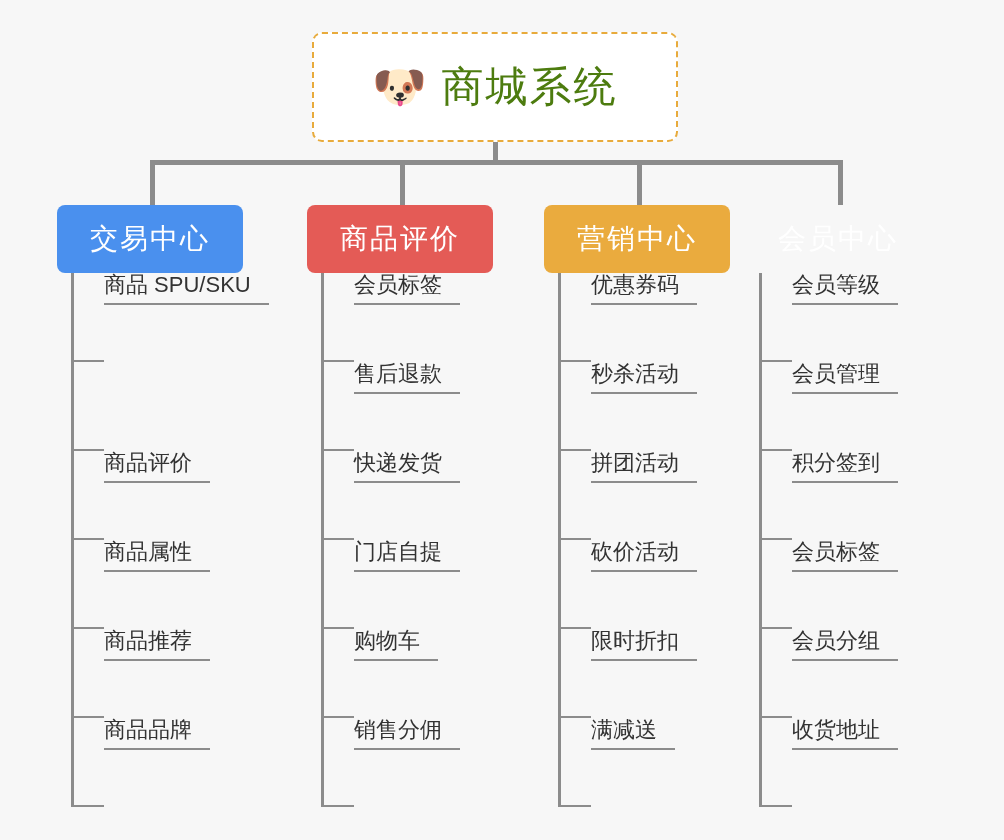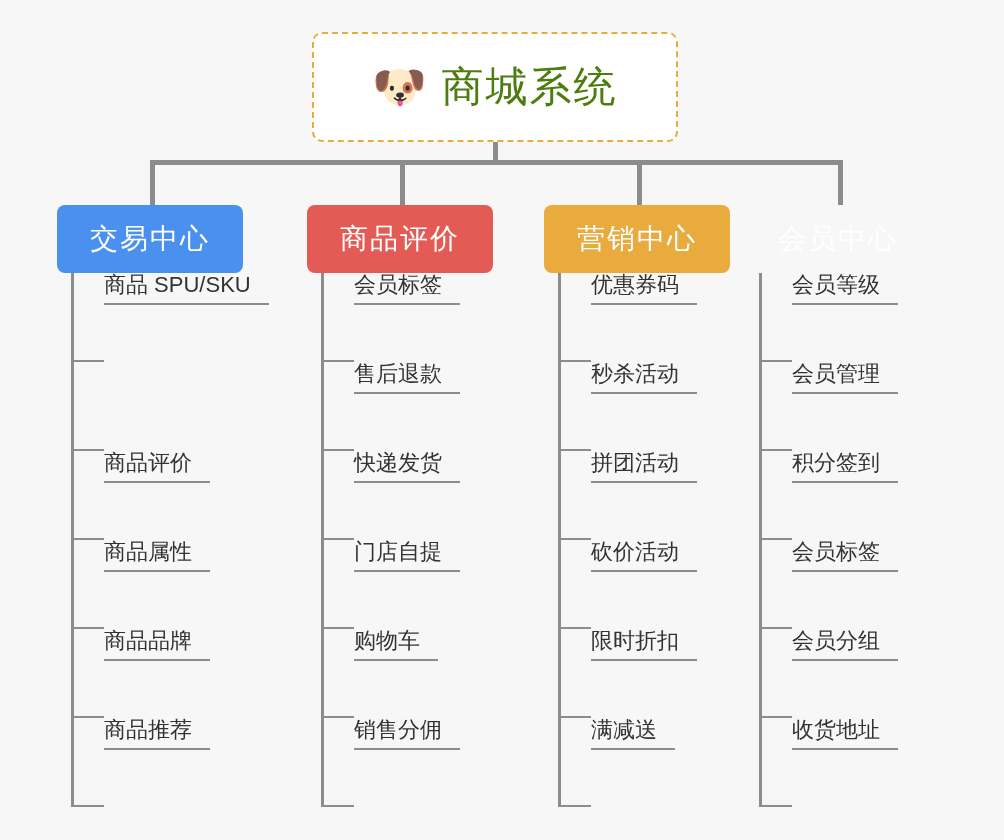--- a/index.html
+++ b/index.html
@@ -167,25 +167,25 @@
       <div class="item">
           <span class="item-stub"></span>
           <span class="item-label">商品评价</span>
         </div>
       <div class="item">
           <span class="item-stub"></span>
           <span class="item-label">商品属性</span>
         </div>
       <div class="item">
           <span class="item-stub"></span>
+          <span class="item-label">商品推荐</span>
+        </div>
+      <div class="item">
+          <span class="item-stub"></span>
           <span class="item-label">商品品牌</span>
-        </div>
-      <div class="item">
-          <span class="item-stub"></span>
-          <span class="item-label">商品推荐</span>
         </div>
     </div>
   </div>
 
   <div class="column col-1">
     <div class="col-drop"></div>
     <div class="cat-box" style="background: rgb(228, 91, 86);">
       <span class="cat-label">商品评价</span>
     </div>
     <div class="items">

